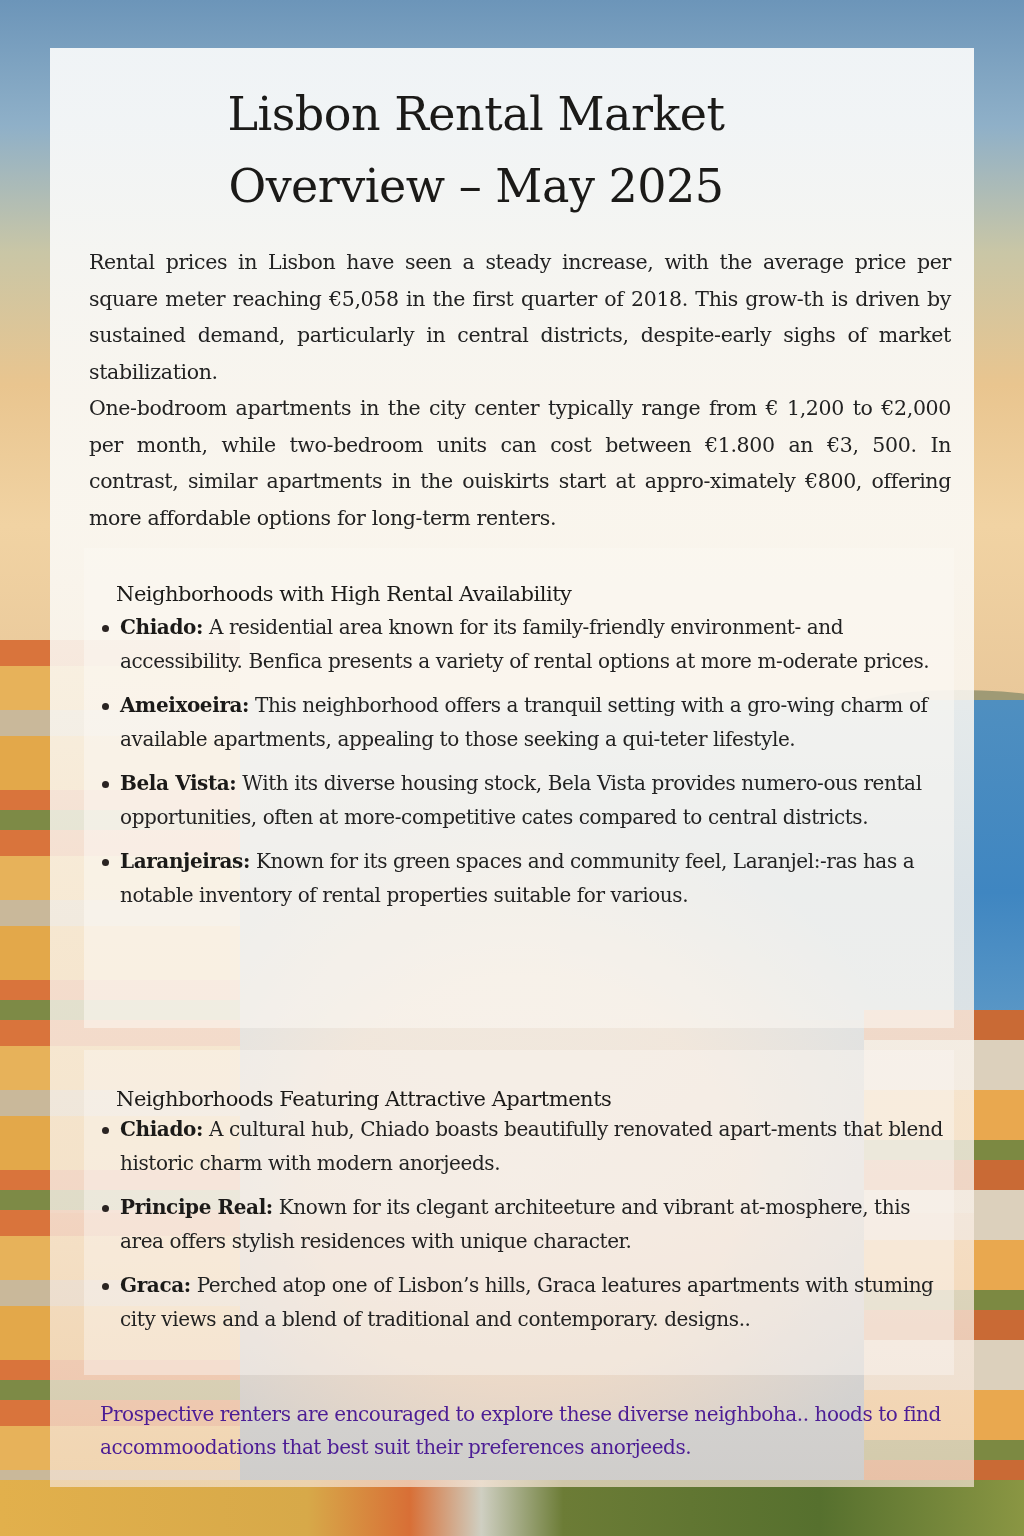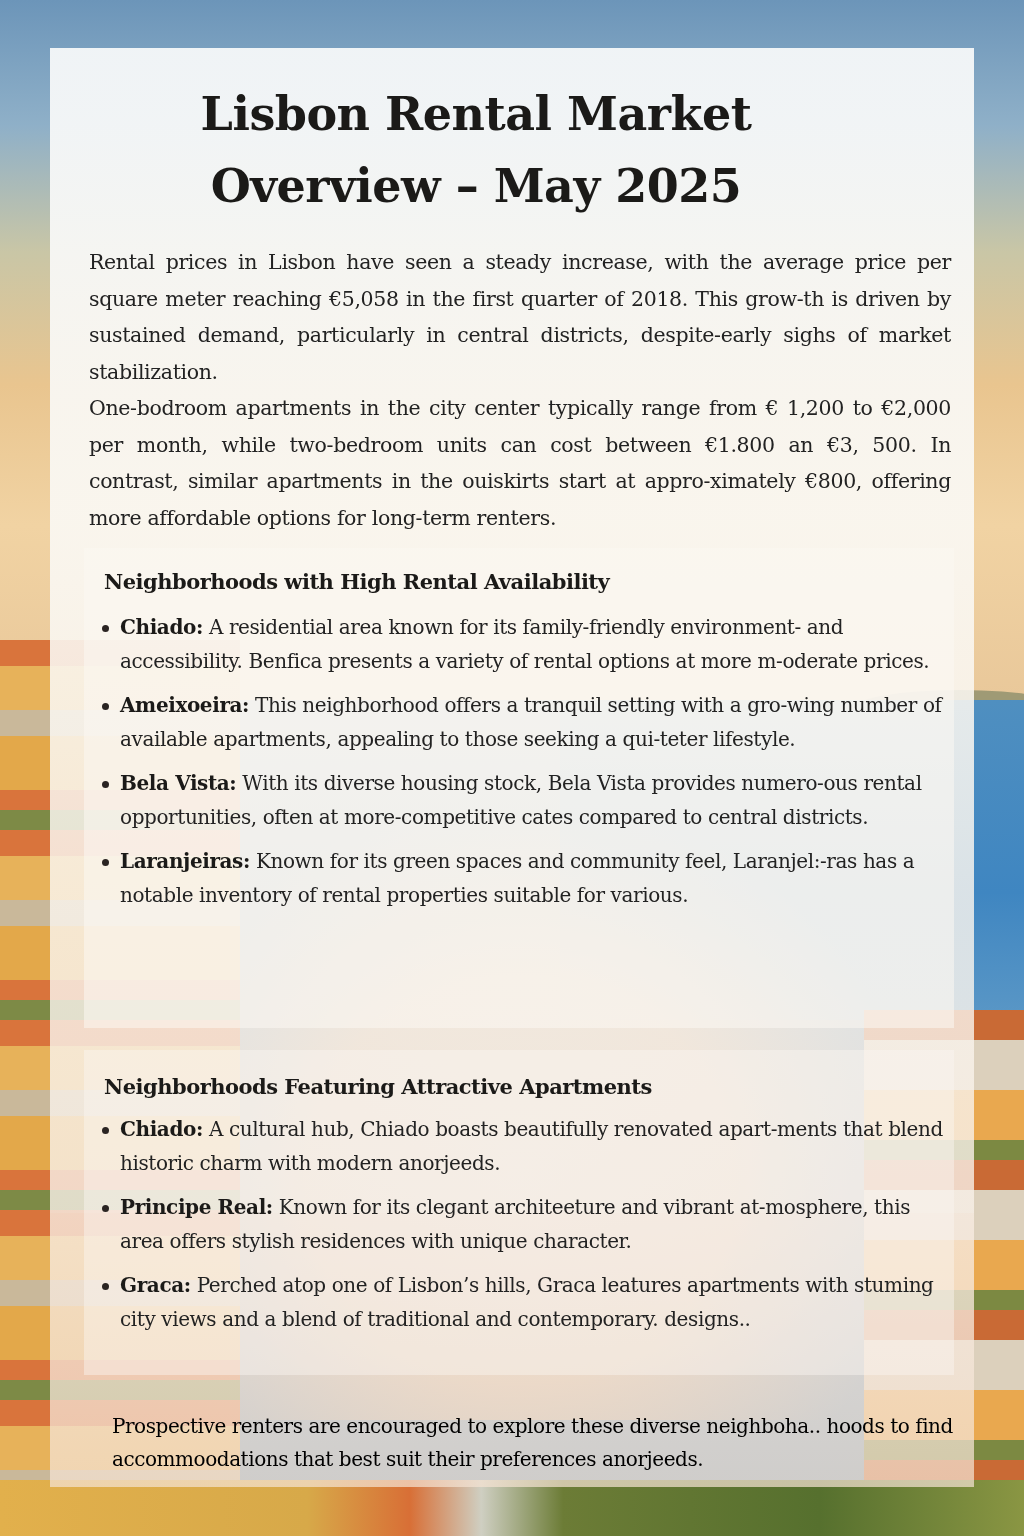--- a/index.html
+++ b/index.html
@@ -56,55 +56,55 @@
     background: rgba(251,247,242,0.55);
   }
   .sub-box2 {
     position: absolute; left: 84px; top: 1050px; width: 870px; height: 325px;
     background: rgba(251,247,242,0.45);
   }
 
   .title {
     position: absolute; left: 50px; top: 78px; width: 852px;
     text-align: center; margin: 0;
-    font-family: "DejaVu Serif", serif; font-weight: bold;
+    font-family: "DejaVu Serif", serif; font-weight: normal;
     font-size: 46px; line-height: 72px; color: #1b1a18; letter-spacing: -0.5px;
   }
   .para {
     position: absolute; left: 89px; width: 862px; margin: 0;
     font-size: 20.5px; line-height: 36.5px; color: #222; text-align: justify;
     letter-spacing: -0.35px;
   }
   .para.p1 { top: 244px; }
   .para.p2 { top: 390px; }
 
   .section-heading {
-    position: absolute; left: 100px; margin: 4px;
-    font-family: "DejaVu Serif", serif; font-weight: bold;
+    position: absolute; left: 100px; margin: 16px;
+    font-family: "DejaVu Serif", serif; font-weight: normal;
     font-size: 21px; line-height: 30px; color: #1b1a18; letter-spacing: -0.5px;
   }
   .sh1 { top: 563px; }
   .sh2 { top: 1068px; }
 
   ul.items { position: absolute; left: 100px; width: 850px; margin: 0; padding: 0; list-style: none; }
   ul.items li {
     position: relative; padding-left: 20px; font-size: 20px; line-height: 33.5px;
     color: #222; letter-spacing: -0.4px; margin-bottom: 11px;
   }
   ul.items li .bullet {
     position: absolute; left: 2px; top: 14px; width: 7px; height: 7px; border-radius: 50%;
     background: #2a2422;
   }
   ul.items li .name { font-weight: bold; color: #1b1a18; }
   .list1 { top: 611px; }
   .list2 { top: 1113px; }
 
   .closing {
-    position: absolute; left: 100px; top: 1398px; width: 860px; margin: 12px;
-    font-size: 20px; line-height: 33px; color: #000000; letter-spacing: -0.45px;
+    position: absolute; left: 100px; top: 1398px; width: 860px; margin: 0;
+    font-size: 20px; line-height: 33px; color: #4c1d95; letter-spacing: -0.45px;
   }
 </style>
 </head>
 <body>
 
 <div class="bg">
   <div class="sky"></div>
   <div class="far-hill"></div>
   <div class="sea"></div>
   <div class="city-haze"></div>
@@ -129,21 +129,21 @@
 <h2 class="section-heading sh1">Neighborhoods with High Rental Availability</h2>
 <ul class="items list1">
   <li>
     <span class="bullet"></span>
     <span class="name">Chiado:</span>
     <span>A residential area known for its family-friendly environment- and accessibility. Benfica presents a variety of rental options at more m-oderate prices.</span>
   </li>
   <li>
     <span class="bullet"></span>
     <span class="name">Ameixoeira:</span>
-    <span>This neighborhood offers a tranquil setting with a gro-wing number of available apartments, appealing to those seeking a qui-teter lifestyle.</span>
+    <span>This neighborhood offers a tranquil setting with a gro-wing charm of available apartments, appealing to those seeking a qui-teter lifestyle.</span>
   </li>
   <li>
     <span class="bullet"></span>
     <span class="name">Bela Vista:</span>
     <span>With its diverse housing stock, Bela Vista provides numero-ous rental opportunities, often at more-competitive cates compared to central districts.</span>
   </li>
   <li>
     <span class="bullet"></span>
     <span class="name">Laranjeiras:</span>
     <span>Known for its green spaces and community feel, Laranjel:-ras has a notable inventory of rental properties suitable for various.</span>

